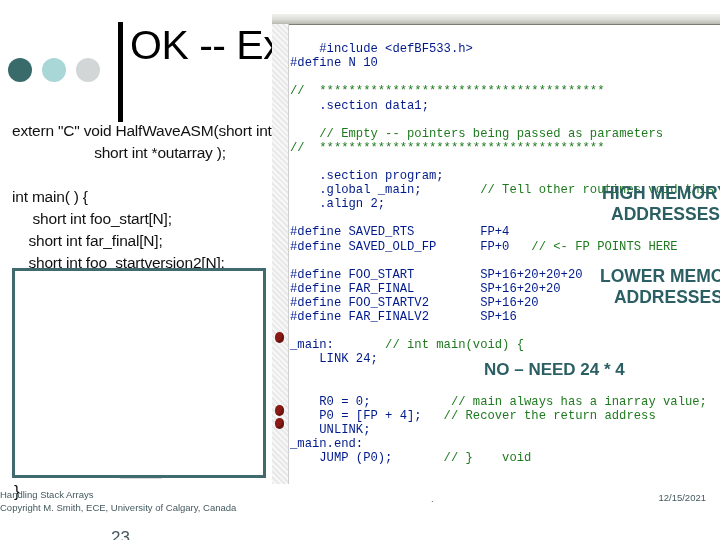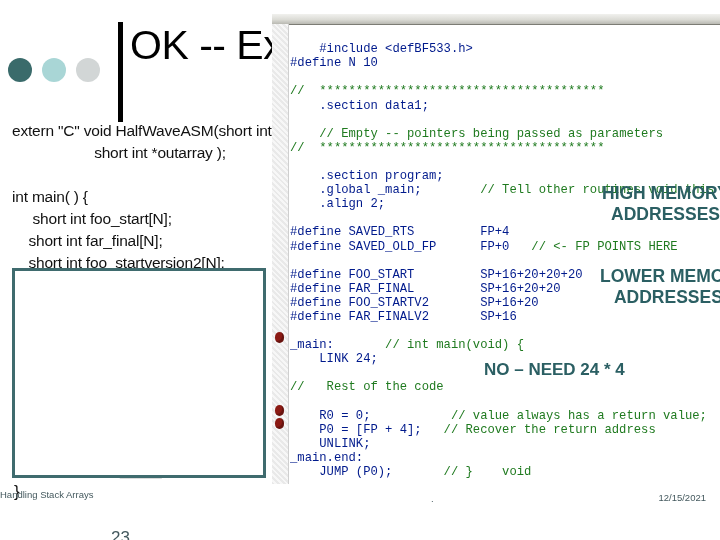--- a/index.html
+++ b/index.html
@@ -110,35 +110,35 @@
 #define SAVED_OLD_FP      FP+0   <span class="cm">// &lt;- FP POINTS HERE</span>
 
 #define FOO_START         SP+16+20+20+20
 #define FAR_FINAL         SP+16+20+20
 #define FOO_STARTV2       SP+16+20
 #define FAR_FINALV2       SP+16
 
 _main:       <span class="cm">// int main(void) {</span>
     LINK 24;
 
-<span class="cm">//   Rest of the code</span>
 
-    R0 = 0;           <span class="cm">// value always has a return value;</span>
+    R0 = 0;           <span class="cm">// main always has a inarray value;</span>
     P0 = [FP + 4];   <span class="cm">// Recover the return address</span>
     UNLINK;
 _main.end:
     JUMP (P0);       <span class="cm">// }    void</span></pre>
 </div>
 
 <div class="anno anno-high">HIGH MEMORY
   ADDRESSES</div>
 <div class="anno anno-low">LOWER MEMORY
    ADDRESSES</div>
 <div class="anno anno-need">NO – NEED 24 * 4</div>
 
 <div class="cover-box"></div>
 
 <div class="slide-num">23</div>
 <div class="foot-center">
   <div>Handling Stack Arrays</div>
+  <div>Copyright M. Smith, ECE, University of Calgary, Canada</div>
 </div>
 <div class="foot-dot">.</div>
 <div class="foot-date">12/15/2021</div>
 
 </body></html>

